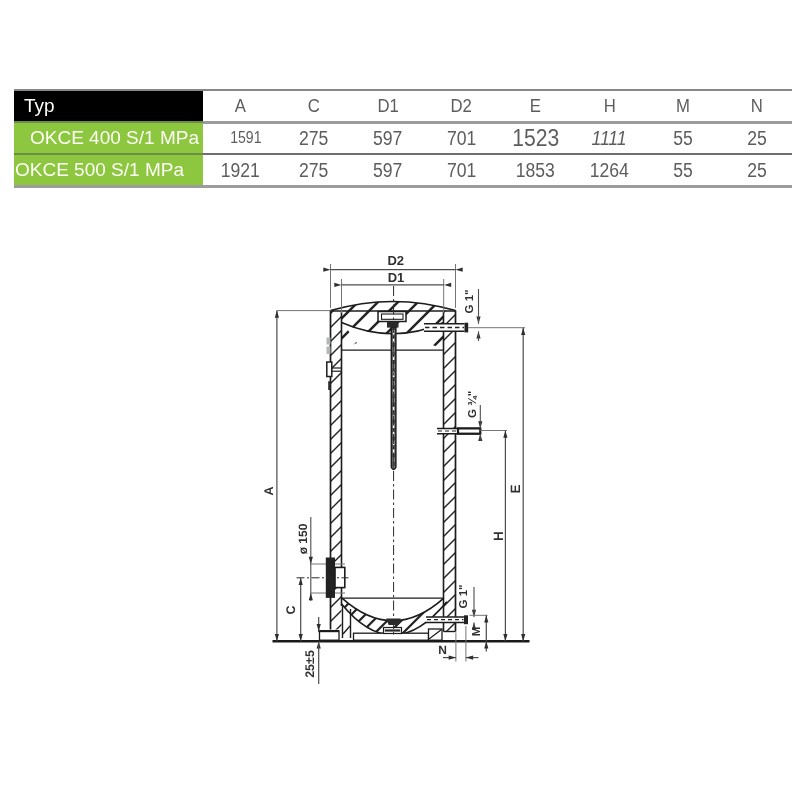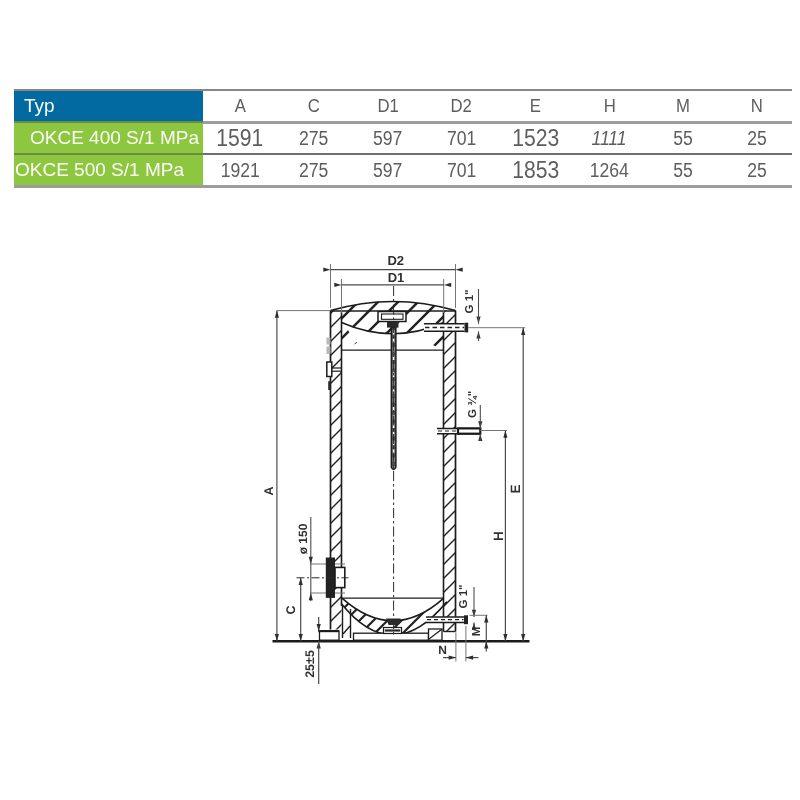--- a/index.html
+++ b/index.html
@@ -9,52 +9,52 @@
 text{text-rendering:geometricPrecision;}
 .abs{position:absolute;}
 .cell{position:absolute;text-align:center;color:#5d5d5d;opacity:0.995;}
 </style>
 </head>
 <body>
 <div id="stage">
 
 <div class="abs" style="left:14.0px;top:89.2px;width:778.0px;height:1.5px;background:#878787;"></div>
 
-<div class="abs" style="left:14.0px;top:90.8px;width:189.0px;height:29.8px;background:#0369a1;color:rgba(253,255,248,0.995);font-size:19px;line-height:29.8px;padding-left:10px;box-sizing:border-box;">Typ</div>
+<div class="abs" style="left:14.0px;top:90.8px;width:189.0px;height:29.8px;background:#000000;color:rgba(253,255,248,0.995);font-size:19px;line-height:29.8px;padding-left:10px;box-sizing:border-box;">Typ</div>
 <div class="cell" style="left:203.0px;top:90.8px;width:73.9px;height:29.8px;line-height:29.8px;font-size:19px;"><span style="display:inline-block;transform:scaleX(0.88);transform-origin:50% 50%;">A</span></div>
     <div class="cell" style="left:276.9px;top:90.8px;width:73.9px;height:29.8px;line-height:29.8px;font-size:19px;"><span style="display:inline-block;transform:scaleX(0.88);transform-origin:50% 50%;">C</span></div>
     <div class="cell" style="left:350.8px;top:90.8px;width:73.9px;height:29.8px;line-height:29.8px;font-size:19px;"><span style="display:inline-block;transform:scaleX(0.88);transform-origin:50% 50%;">D1</span></div>
     <div class="cell" style="left:424.7px;top:90.8px;width:73.9px;height:29.8px;line-height:29.8px;font-size:19px;"><span style="display:inline-block;transform:scaleX(0.88);transform-origin:50% 50%;">D2</span></div>
     <div class="cell" style="left:498.6px;top:90.8px;width:73.9px;height:29.8px;line-height:29.8px;font-size:19px;"><span style="display:inline-block;transform:scaleX(0.88);transform-origin:50% 50%;">E</span></div>
     <div class="cell" style="left:572.5px;top:90.8px;width:73.9px;height:29.8px;line-height:29.8px;font-size:19px;"><span style="display:inline-block;transform:scaleX(0.88);transform-origin:50% 50%;">H</span></div>
     <div class="cell" style="left:646.4px;top:90.8px;width:73.9px;height:29.8px;line-height:29.8px;font-size:19px;"><span style="display:inline-block;transform:scaleX(0.88);transform-origin:50% 50%;">M</span></div>
     <div class="cell" style="left:720.3px;top:90.8px;width:73.9px;height:29.8px;line-height:29.8px;font-size:19px;"><span style="display:inline-block;transform:scaleX(0.88);transform-origin:50% 50%;">N</span></div>
 
 <div class="abs" style="left:14.0px;top:120.6px;width:189.0px;height:3.0px;background:#6b8c44;"></div>
 <div class="abs" style="left:203.0px;top:120.6px;width:589.0px;height:3.0px;background:#9c9c9c;"></div>
 
 <div class="abs" style="left:14.0px;top:123.2px;width:189.0px;height:30.1px;background:#8dc63f;color:rgba(253,255,248,0.995);font-size:19px;line-height:30.1px;padding-left:16px;box-sizing:border-box;">OKCE 400 S/1 MPa</div>
-<div class="cell" style="left:203.0px;top:123.2px;width:73.9px;height:30.1px;line-height:30.1px;font-size:24px;"><span style="display:inline-block;transform:scaleX(0.88);transform-origin:50% 50%;">1591</span></div>
+<div class="cell" style="left:209px;top:123.2px;width:73.9px;height:30.1px;line-height:30.1px;font-size:16px;"><span style="display:inline-block;transform:scaleX(0.88);transform-origin:50% 50%;">1591</span></div>
     <div class="cell" style="left:276.9px;top:123.2px;width:73.9px;height:30.1px;line-height:30.1px;font-size:20px;"><span style="display:inline-block;transform:scaleX(0.88);transform-origin:50% 50%;">275</span></div>
     <div class="cell" style="left:350.8px;top:123.2px;width:73.9px;height:30.1px;line-height:30.1px;font-size:20px;"><span style="display:inline-block;transform:scaleX(0.88);transform-origin:50% 50%;">597</span></div>
     <div class="cell" style="left:424.7px;top:123.2px;width:73.9px;height:30.1px;line-height:30.1px;font-size:20px;"><span style="display:inline-block;transform:scaleX(0.88);transform-origin:50% 50%;">701</span></div>
     <div class="cell" style="left:498.6px;top:123.2px;width:73.9px;height:30.1px;line-height:30.1px;font-size:24px;"><span style="display:inline-block;transform:scaleX(0.88);transform-origin:50% 50%;">1523</span></div>
     <div class="cell" style="left:572.5px;top:123.2px;width:73.9px;height:30.1px;line-height:30.1px;font-size:20px;font-style:italic;"><span style="display:inline-block;transform:scaleX(0.88);transform-origin:50% 50%;">1111</span></div>
     <div class="cell" style="left:646.4px;top:123.2px;width:73.9px;height:30.1px;line-height:30.1px;font-size:20px;"><span style="display:inline-block;transform:scaleX(0.88);transform-origin:50% 50%;">55</span></div>
     <div class="cell" style="left:720.3px;top:123.2px;width:73.9px;height:30.1px;line-height:30.1px;font-size:20px;"><span style="display:inline-block;transform:scaleX(0.88);transform-origin:50% 50%;">25</span></div>
 
 <div class="abs" style="left:14.0px;top:153.3px;width:189.0px;height:1.7px;background:#6b8c44;"></div>
 <div class="abs" style="left:203.0px;top:153.3px;width:589.0px;height:1.7px;background:#6f6f6f;"></div>
 
 <div class="abs" style="left:14.0px;top:155.0px;width:189.0px;height:30.1px;background:#8dc63f;color:rgba(253,255,248,0.995);font-size:19px;line-height:30.1px;padding-left:1px;box-sizing:border-box;">OKCE 500 S/1 MPa</div>
 <div class="cell" style="left:203.0px;top:155.0px;width:73.9px;height:30.1px;line-height:30.1px;font-size:20px;"><span style="display:inline-block;transform:scaleX(0.88);transform-origin:50% 50%;">1921</span></div>
     <div class="cell" style="left:276.9px;top:155.0px;width:73.9px;height:30.1px;line-height:30.1px;font-size:20px;"><span style="display:inline-block;transform:scaleX(0.88);transform-origin:50% 50%;">275</span></div>
     <div class="cell" style="left:350.8px;top:155.0px;width:73.9px;height:30.1px;line-height:30.1px;font-size:20px;"><span style="display:inline-block;transform:scaleX(0.88);transform-origin:50% 50%;">597</span></div>
     <div class="cell" style="left:424.7px;top:155.0px;width:73.9px;height:30.1px;line-height:30.1px;font-size:20px;"><span style="display:inline-block;transform:scaleX(0.88);transform-origin:50% 50%;">701</span></div>
-    <div class="cell" style="left:498.6px;top:155.0px;width:73.9px;height:30.1px;line-height:30.1px;font-size:24px;"><span style="display:inline-block;transform:scaleX(0.88);transform-origin:50% 50%;">1853</span></div>
+    <div class="cell" style="left:498.6px;top:155.0px;width:73.9px;height:30.1px;line-height:30.1px;font-size:20px;"><span style="display:inline-block;transform:scaleX(0.88);transform-origin:50% 50%;">1853</span></div>
     <div class="cell" style="left:572.5px;top:155.0px;width:73.9px;height:30.1px;line-height:30.1px;font-size:20px;"><span style="display:inline-block;transform:scaleX(0.88);transform-origin:50% 50%;">1264</span></div>
     <div class="cell" style="left:646.4px;top:155.0px;width:73.9px;height:30.1px;line-height:30.1px;font-size:20px;"><span style="display:inline-block;transform:scaleX(0.88);transform-origin:50% 50%;">55</span></div>
     <div class="cell" style="left:720.3px;top:155.0px;width:73.9px;height:30.1px;line-height:30.1px;font-size:20px;"><span style="display:inline-block;transform:scaleX(0.88);transform-origin:50% 50%;">25</span></div>
 
 <div class="abs" style="left:14.0px;top:185.1px;width:778.0px;height:2.7px;background:#9c9c9c;"></div>
 
 <svg class="abs" style="left:0;top:0;" width="800" height="800" viewBox="0 0 800 800">
 <defs>
 <clipPath id="lens">
           <path d="M341.5,308 Q393,294.6 443.5,308 L443.5,323 Q393,345.5 341.5,323 Z"></path>

